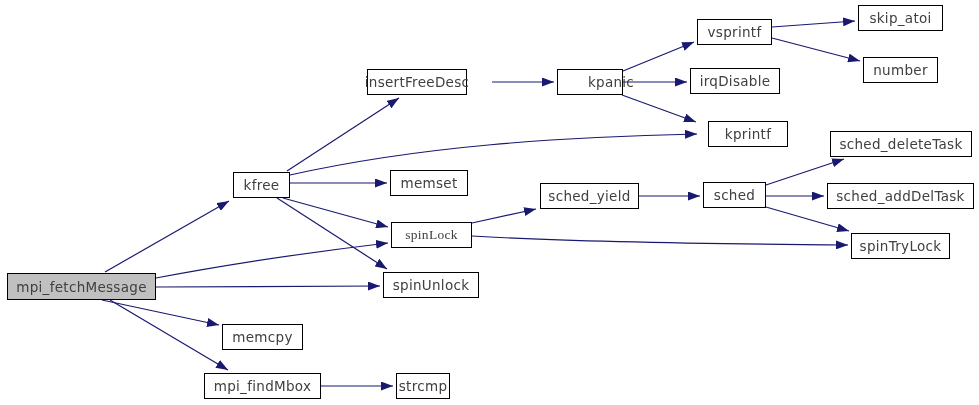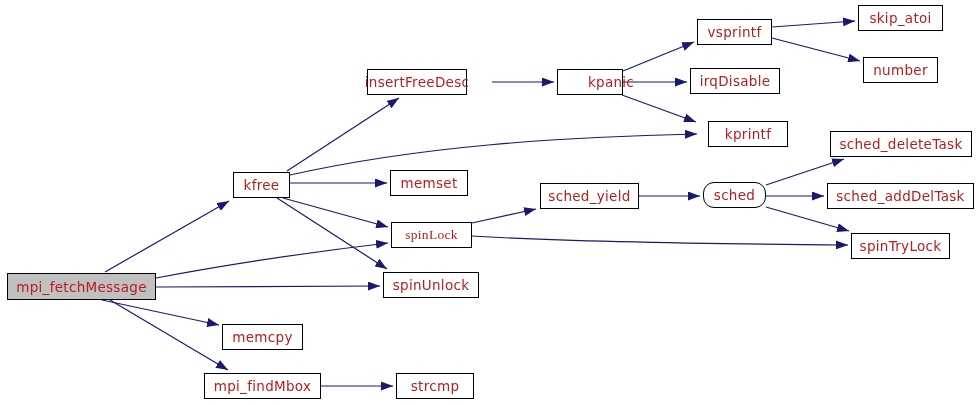--- a/index.html
+++ b/index.html
@@ -22,21 +22,21 @@
   }
   .edges-layer path.edge {
     fill: none;
     stroke-width: 1.2px;
   }
   .node {
     position: absolute;
     box-sizing: border-box;
     border: 1px solid #000000;
     background: #ffffff;
-    color: #b91c1c;
+    color: #404040;
     font-size: 13.5px;
     letter-spacing: 0.3px;
     display: flex;
     align-items: center;
     justify-content: center;
     white-space: nowrap;
     cursor: pointer;
   }
   .node.highlight {
     cursor: default;
@@ -83,23 +83,23 @@
       <div class="node" style="left: 233px; top: 172px; width: 57px; height: 26px; background: rgb(255, 255, 255);">kfree</div>
       <div class="node" style="left: 367px; top: 69px; width: 100px; height: 26px; background: rgb(255, 255, 255);">insertFreeDesc</div>
       <div class="node" style="left: 557px; top: 69px; width: 66px; height: 26px; background: rgb(255, 255, 255); padding-left: 42px;">kpanic</div>
       <div class="node" style="left: 697px; top: 19px; width: 75px; height: 26px; background: rgb(255, 255, 255);">vsprintf</div>
       <div class="node" style="left: 858px; top: 5px; width: 85px; height: 26px; background: rgb(255, 255, 255);">skip_atoi</div>
       <div class="node" style="left: 863px; top: 57px; width: 75px; height: 26px; background: rgb(255, 255, 255);">number</div>
       <div class="node" style="left: 690px; top: 68px; width: 90px; height: 26px; background: rgb(255, 255, 255);">irqDisable</div>
       <div class="node" style="left: 708px; top: 121px; width: 80px; height: 26px; background: rgb(255, 255, 255);">kprintf</div>
       <div class="node" style="left: 390px; top: 170px; width: 78px; height: 26px; background: rgb(255, 255, 255);">memset</div>
       <div class="node" style="left: 540px; top: 183px; width: 99px; height: 26px; background: rgb(255, 255, 255);">sched_yield</div>
-      <div class="node" style="left: 703px; top: 182px; width: 63px; height: 26px; background: rgb(255, 255, 255); border-radius: 11px;">sched</div>
+      <div class="node" style="left: 703px; top: 182px; width: 63px; height: 26px; background: rgb(255, 255, 255);">sched</div>
       <div class="node" style="left: 830px; top: 131px; width: 142px; height: 26px; background: rgb(255, 255, 255);">sched_deleteTask</div>
       <div class="node" style="left: 827px; top: 183px; width: 147px; height: 26px; background: rgb(255, 255, 255);">sched_addDelTask</div>
       <div class="node" style="left: 851px; top: 233px; width: 99px; height: 26px; background: rgb(255, 255, 255);">spinTryLock</div>
       <div class="node" style="left: 391px; top: 222px; width: 81px; height: 26px; background: rgb(255, 255, 255); font-family: Liberation Serif, serif;">spinLock</div>
       <div class="node" style="left: 383px; top: 272px; width: 96px; height: 26px; background: rgb(255, 255, 255);">spinUnlock</div>
       <div class="node" style="left: 222px; top: 324px; width: 81px; height: 26px; background: rgb(255, 255, 255);">memcpy</div>
       <div class="node" style="left: 204px; top: 373px; width: 117px; height: 26px; background: rgb(255, 255, 255);">mpi_findMbox</div>
-      <div class="node" style="left: 396px; top: 373px; width: 78px; height: 26px; background: rgb(255, 255, 255);">strcmp</div>
+      <div class="node" style="left: 396px; top: 373px; width: 54px; height: 26px; background: rgb(255, 255, 255);">strcmp</div>
     </div>
 </div>
 
 </body></html>

